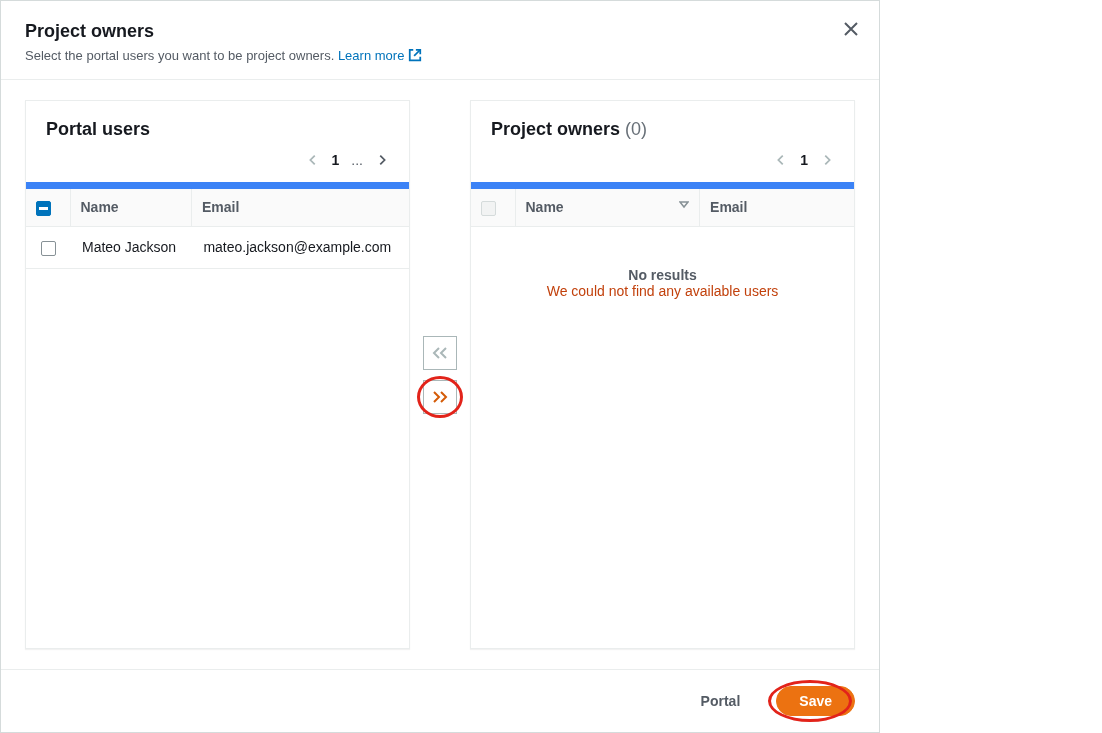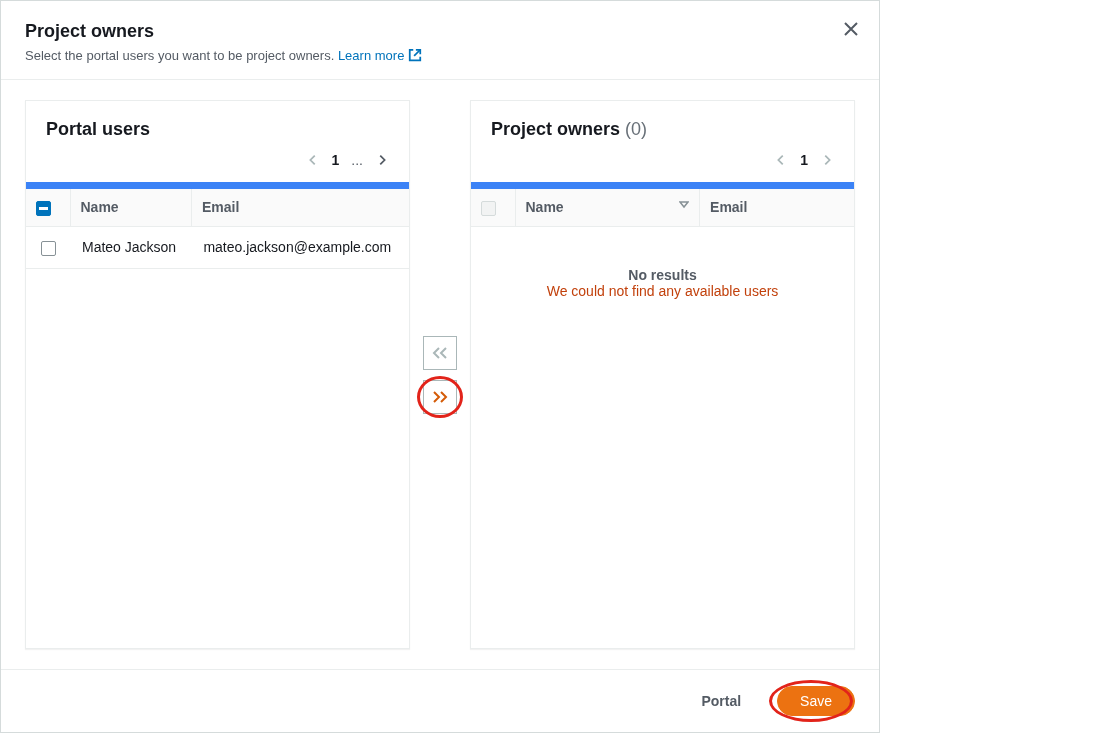--- a/index.html
+++ b/index.html
@@ -38,21 +38,21 @@
 .tbtn.disabled { color: #aab7b8; cursor: default; }
 .tbtn.active { border-width: 1px; color: #d45b07; }
 .dbl-chevron { font-family: inherit; font-size: 16px; line-height: 1; letter-spacing: -4px; font-weight: 700; }
 .empty { flex: 1; display: flex; flex-direction: column; align-items: center; padding-top: 40px; color: #545b64; }
 .empty .t { font-weight: 700; color: #545b64; margin-bottom: 0; }
 .empty .s { font-size: 14px; color: #c2410c; }
 .panel-body { flex: 1; overflow: auto; }
 .footer { padding: 16px 24px; display: flex; justify-content: flex-end; align-items: center; gap: 16px; border-top: 1px solid #eaeded; }
 .btn { padding: 6px 20px; font-size: 14px; cursor: pointer; border-radius: 2px; }
 .btn-link { background: none; border: none; color: #545b64; font-weight: 700; }
-.btn-primary { background: #ec7211; border: 1px solid #ec7211; color: #fff; font-weight: 400; border-radius: 16px; padding: 6px 22px; }
+.btn-primary { background: #ec7211; border: 1px solid #ec7211; color: #fff; font-weight: 700; border-radius: 16px; padding: 6px 22px; }
 .annot-circle { position: absolute; border: 3px solid #e2231a; border-radius: 50%; pointer-events: none; }
 .ext-icon { display: inline-block; vertical-align: -2px; margin-left: 4px; }
 svg { display: block; }
 .chev-svg { width: 14px; height: 14px; }
 </style>
 </head>
 <body>
 
 <div class="modal">
 

